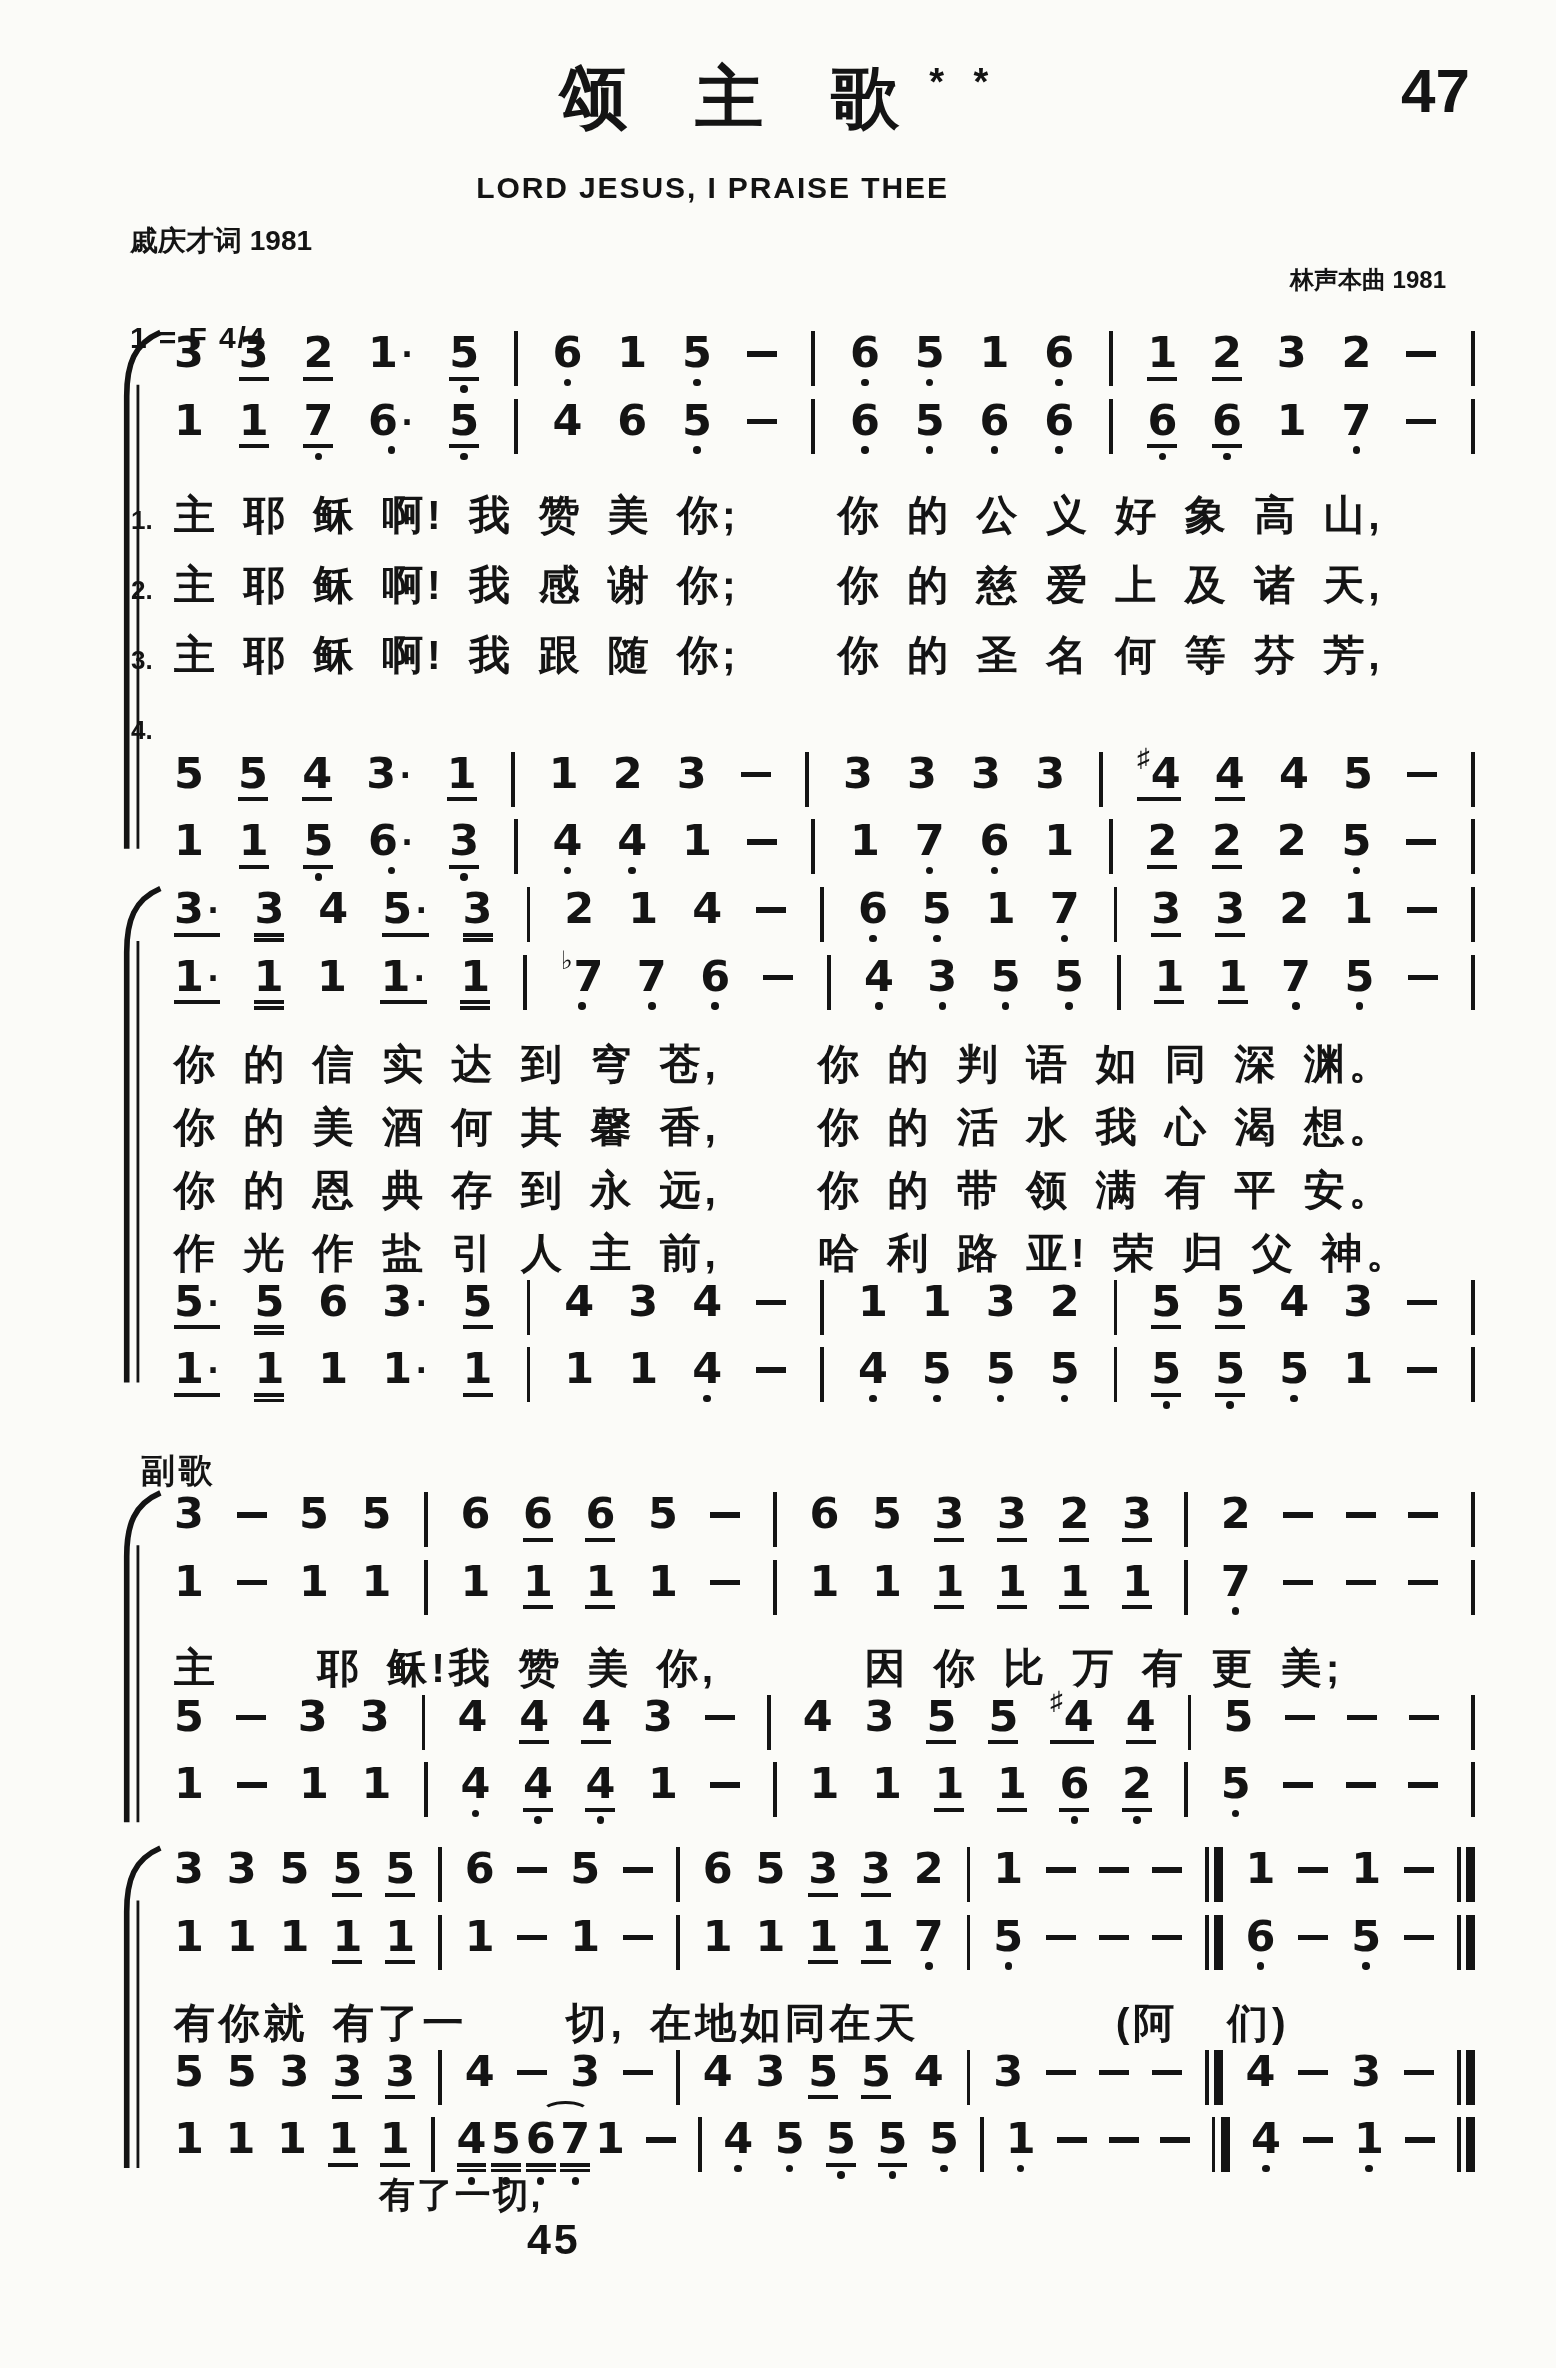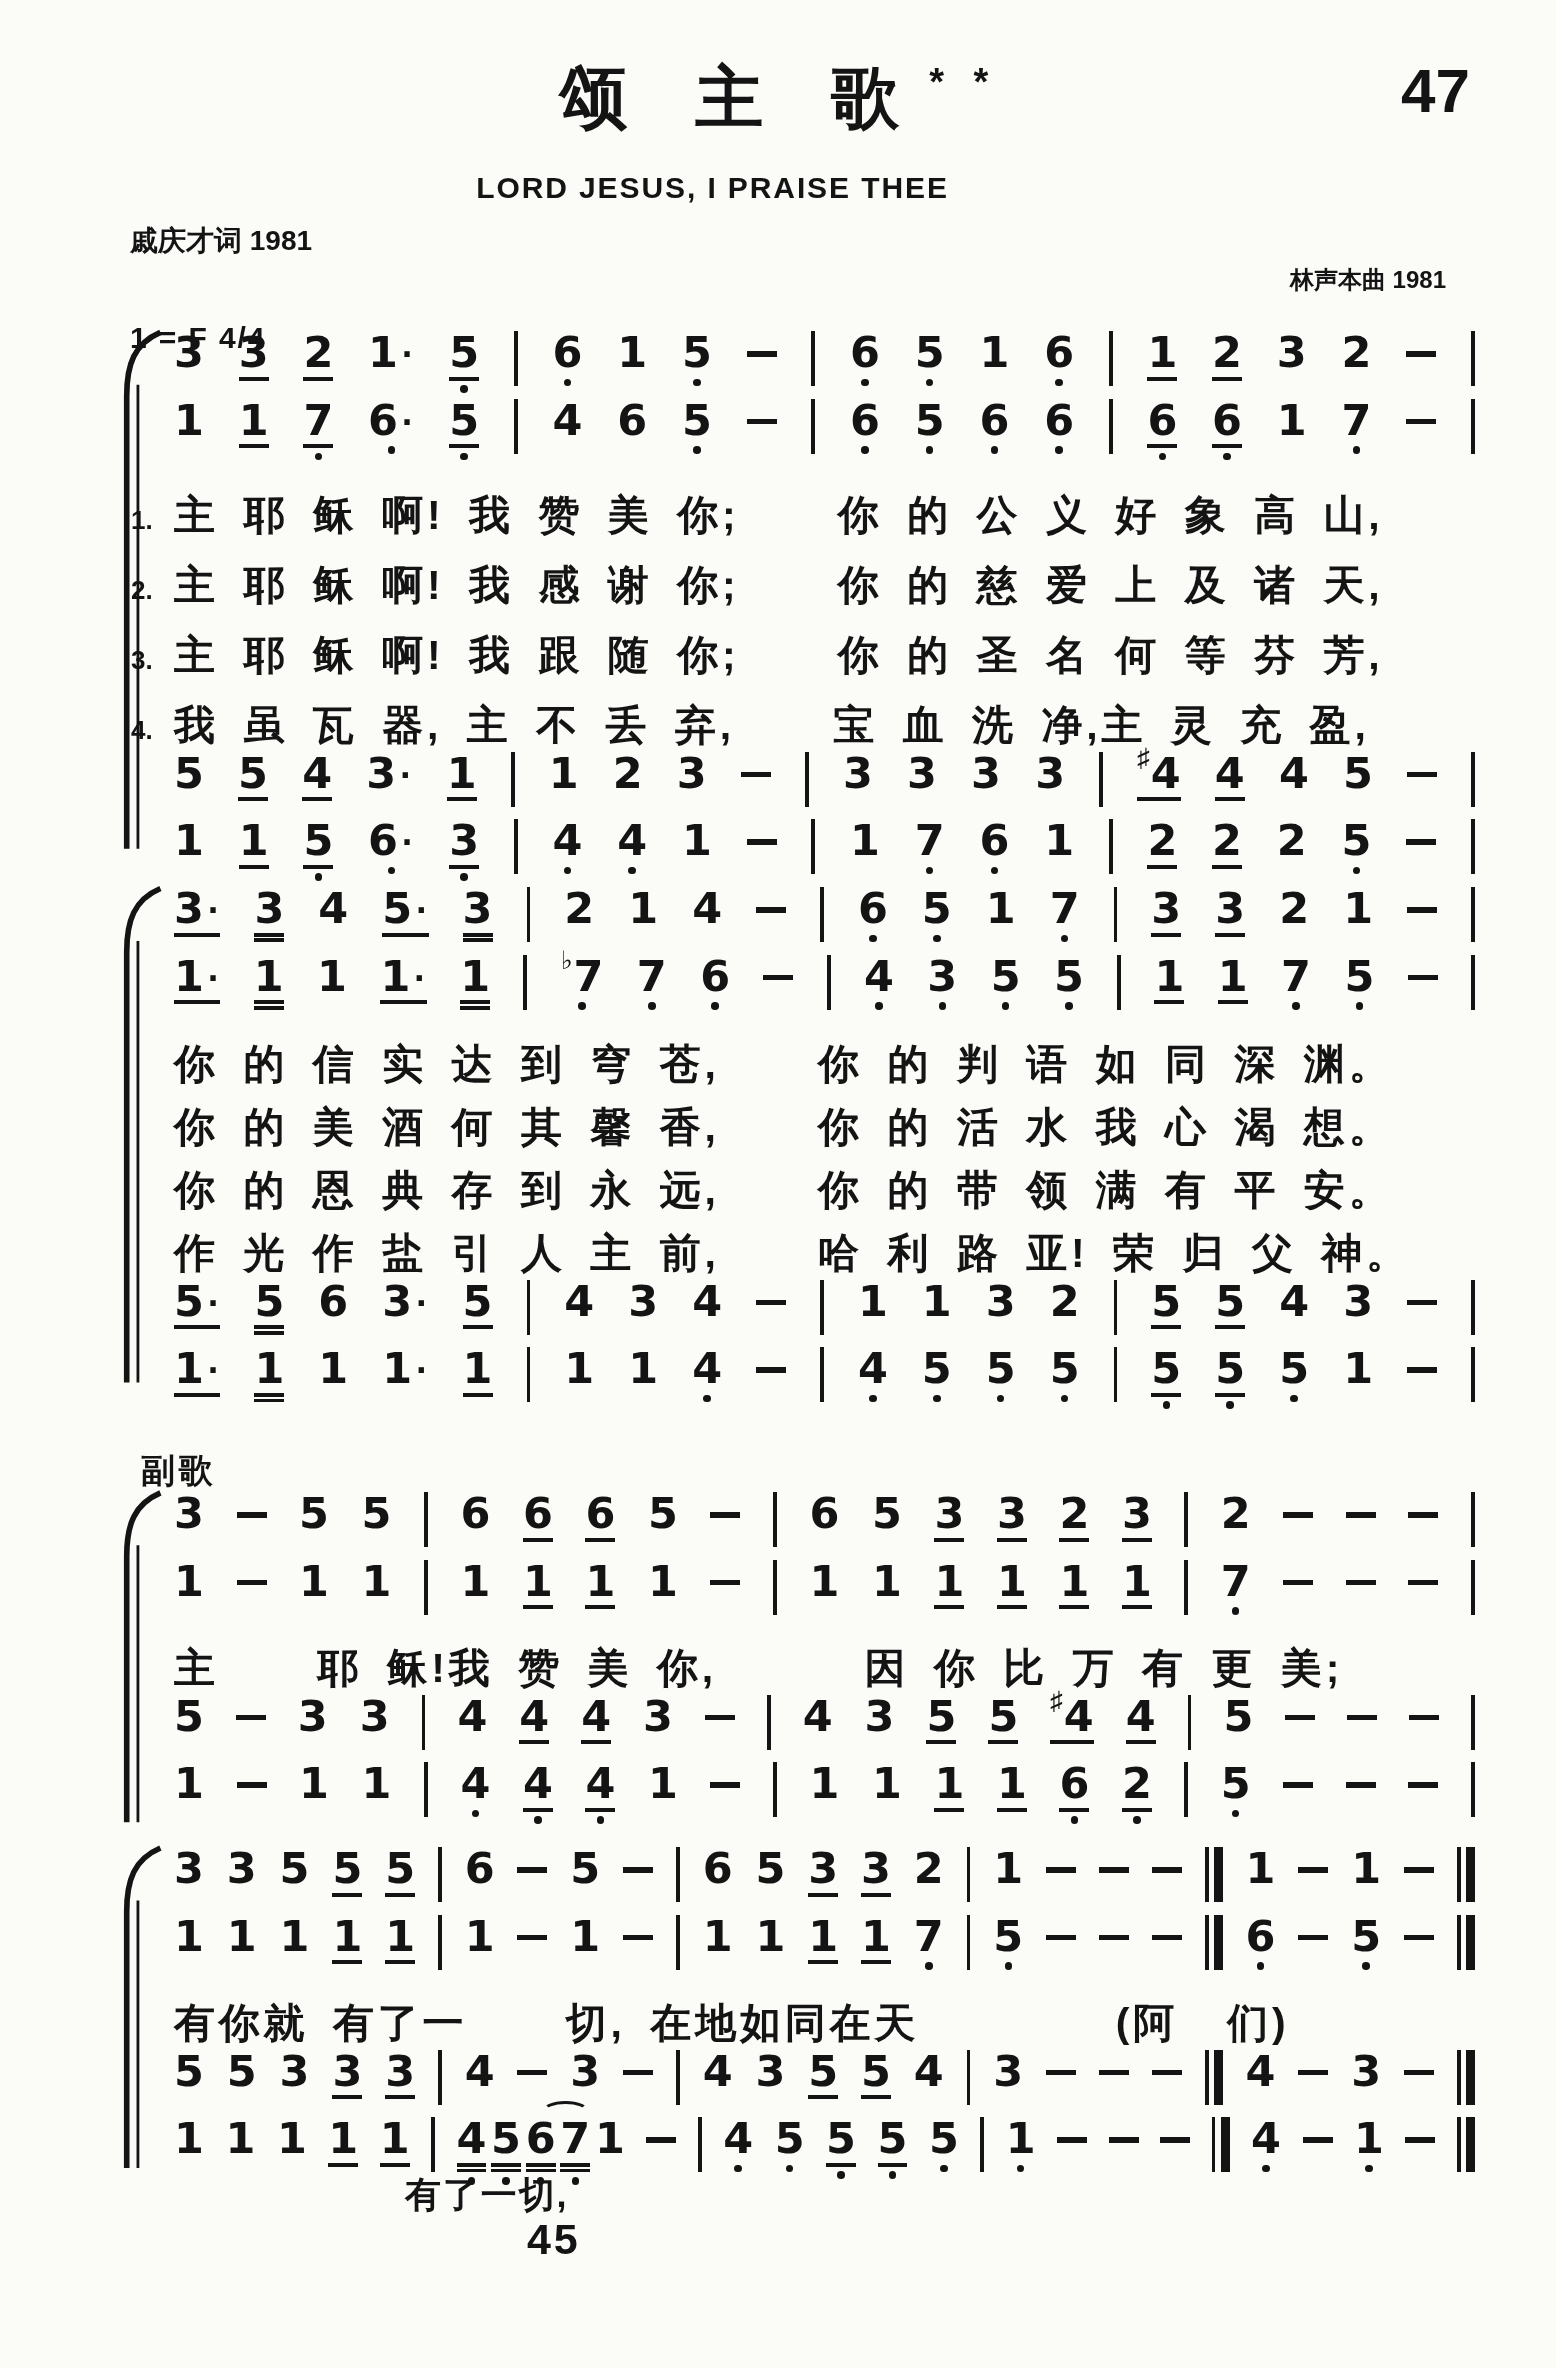--- a/index.html
+++ b/index.html
@@ -41,21 +41,21 @@
   
   .lyricrow{position:relative;display:flex;align-items:flex-end;}
   .vnum{position:absolute;left:-43px;bottom:0;font-size:26px;font-weight:700;}
   .ltext{white-space:pre;font-size:41px;font-weight:700;letter-spacing:3.8px;word-spacing:9.4px;line-height:1;}
   .sys1 .lyricrow{height:70px;}
   .sys2 .lyricrow{height:63px;}
   .lyrics{margin-top:3.8px;margin-bottom:5.6px;}
   
   .chorus-label{position:absolute;top:1448px;left:141px;font-size:34px;font-weight:700;letter-spacing:3.8px;text-align:right;}
   
-  .pickup{position:absolute;top:2171px;left:379px;font-size:36px;font-weight:700;letter-spacing:1.9px;margin-left:26px;}
+  .pickup{position:absolute;top:2171px;left:379px;font-size:36px;font-weight:700;letter-spacing:1.9px;}
   .pageno{position:absolute;top:2215px;left:527px;font-size:43px;font-weight:700;letter-spacing:2.8px;}
 </style>
 </head>
 <body>
 
 <div class="page">
 
   <div class="title-row">
     <span class="title">颂 主 歌</span><span class="title-marks">* *</span>
   </div>
@@ -283,21 +283,20 @@
       <div class="lyricrow">
         <span class="vnum">2.</span>
         <span class="ltext">主 耶 稣 啊! 我 感 谢 你;    你 的 慈 爱 上 及 诸 天,</span>
       </div>
       <div class="lyricrow">
         <span class="vnum">3.</span>
         <span class="ltext">主 耶 稣 啊! 我 跟 随 你;    你 的 圣 名 何 等 芬 芳,</span>
       </div>
       <div class="lyricrow">
         <span class="vnum">4.</span>
-        <span class="ltext">我 虽 瓦 器, 主 不 丢 弃,    宝 血 洗 净,主 灵 充 盈,</span>
       </div>
     </div>
     <div class="mline">
         <div class="note">
           <div class="nrow">
             <div class="num">5</div>
           </div>
         </div>
         <div class="note">
           <div class="nrow">

